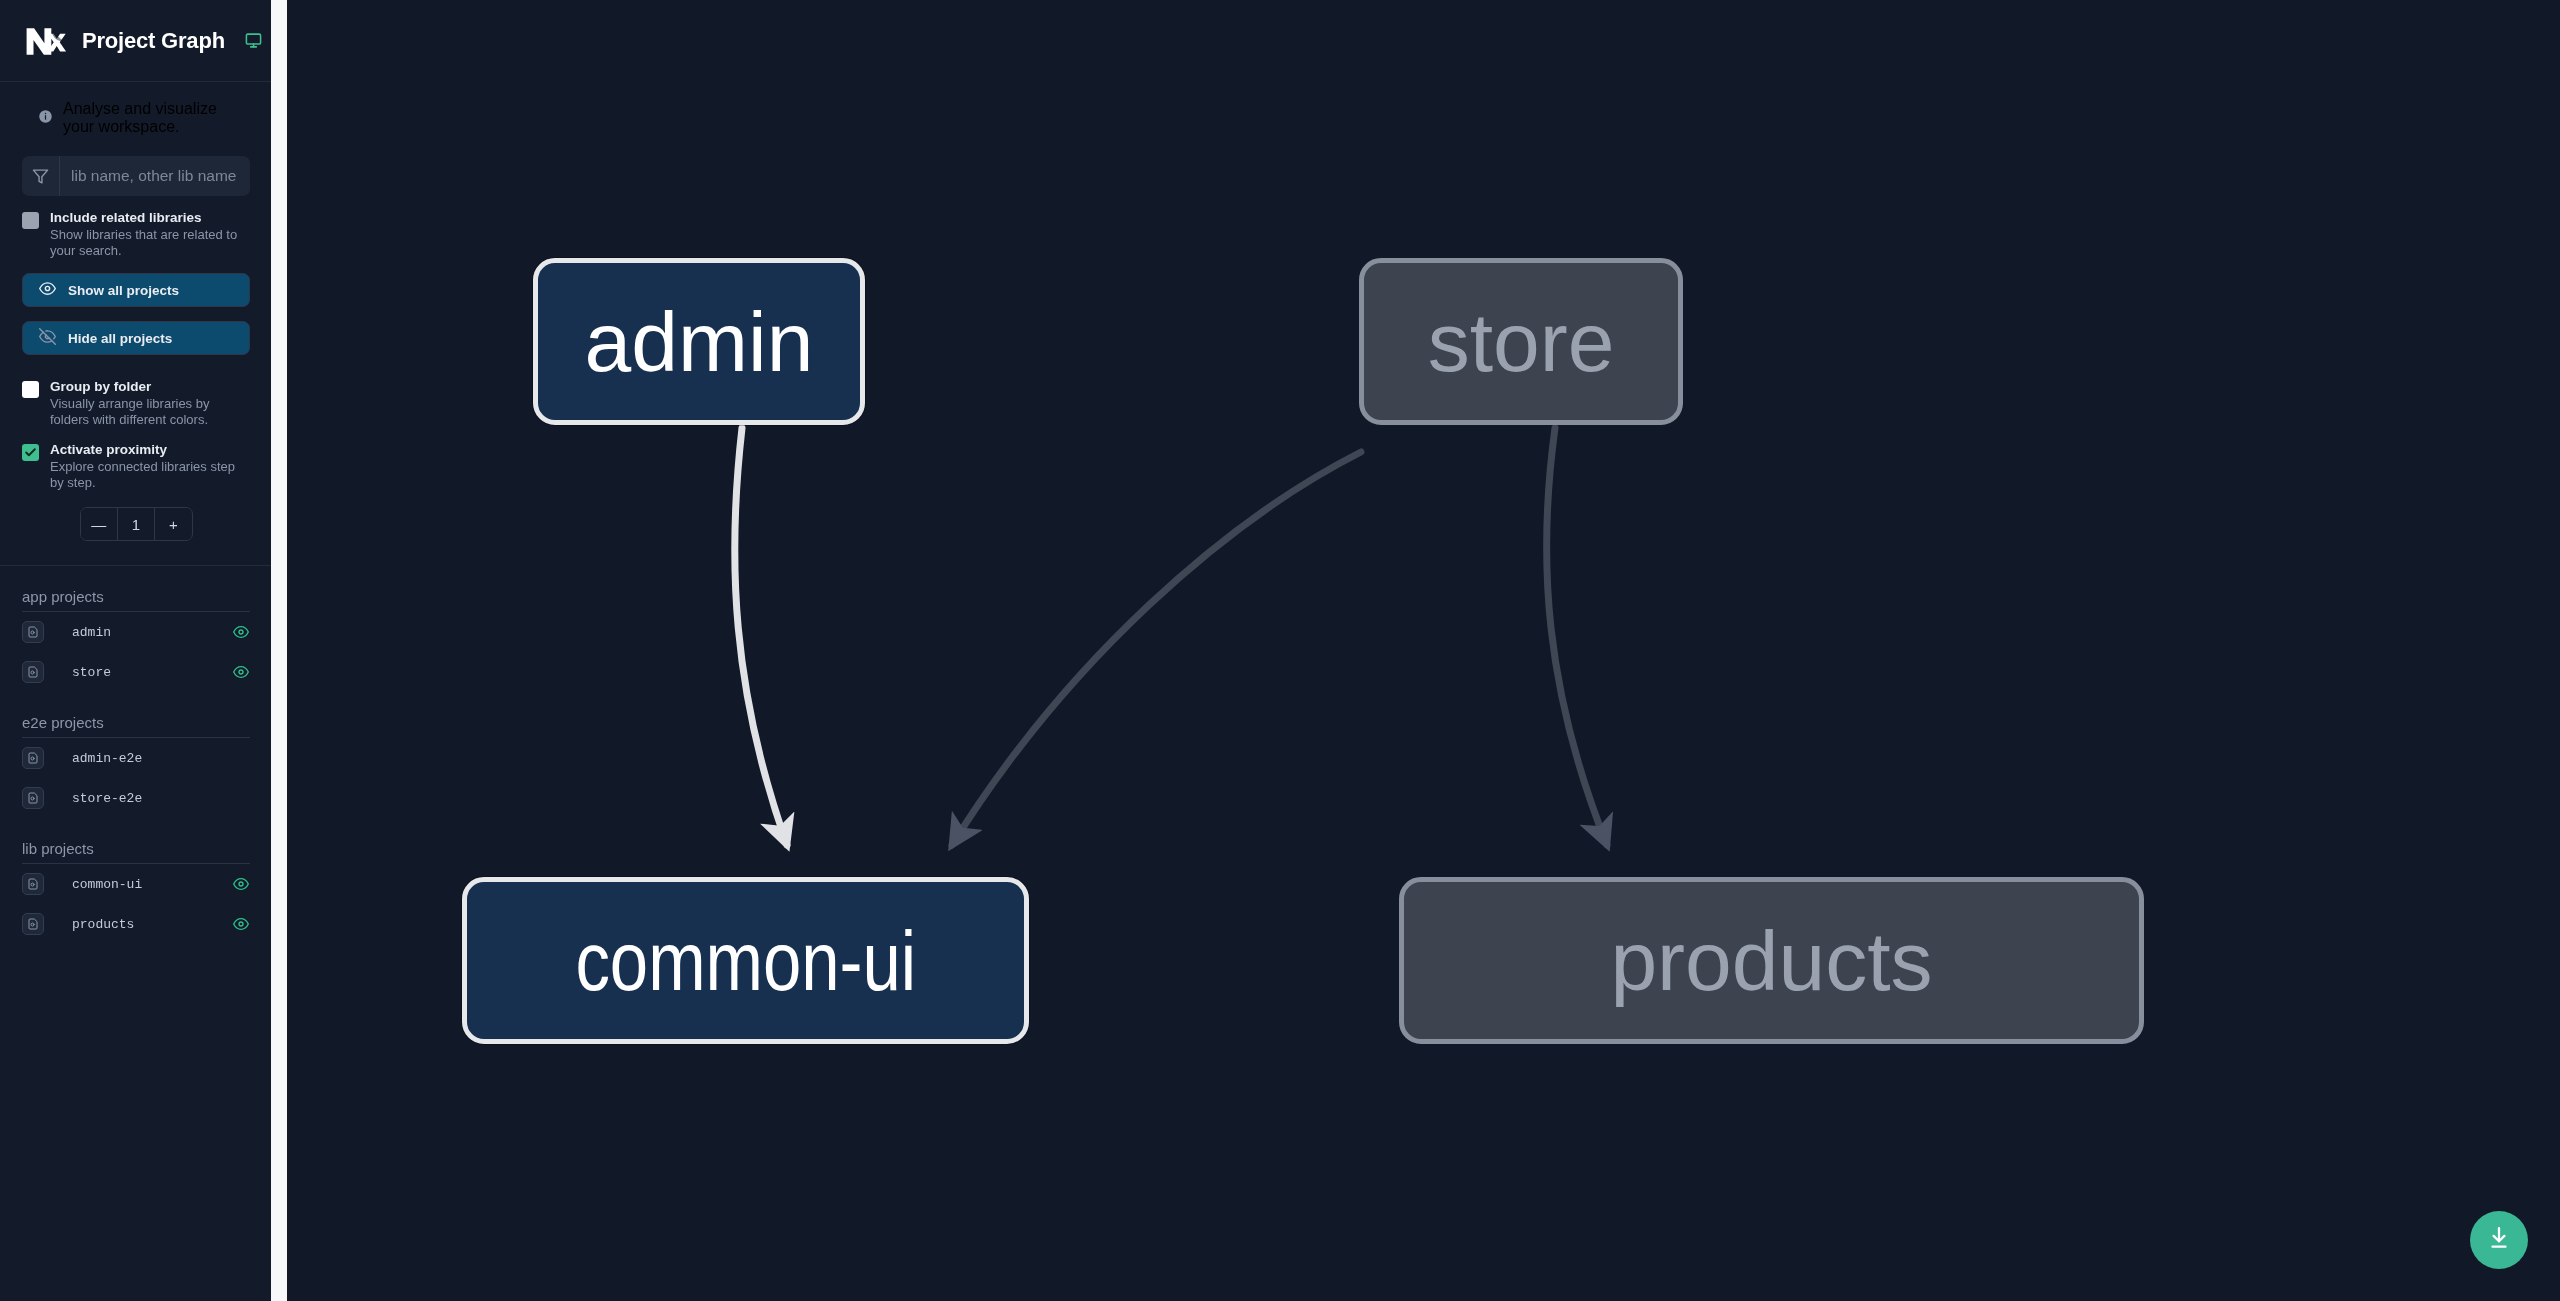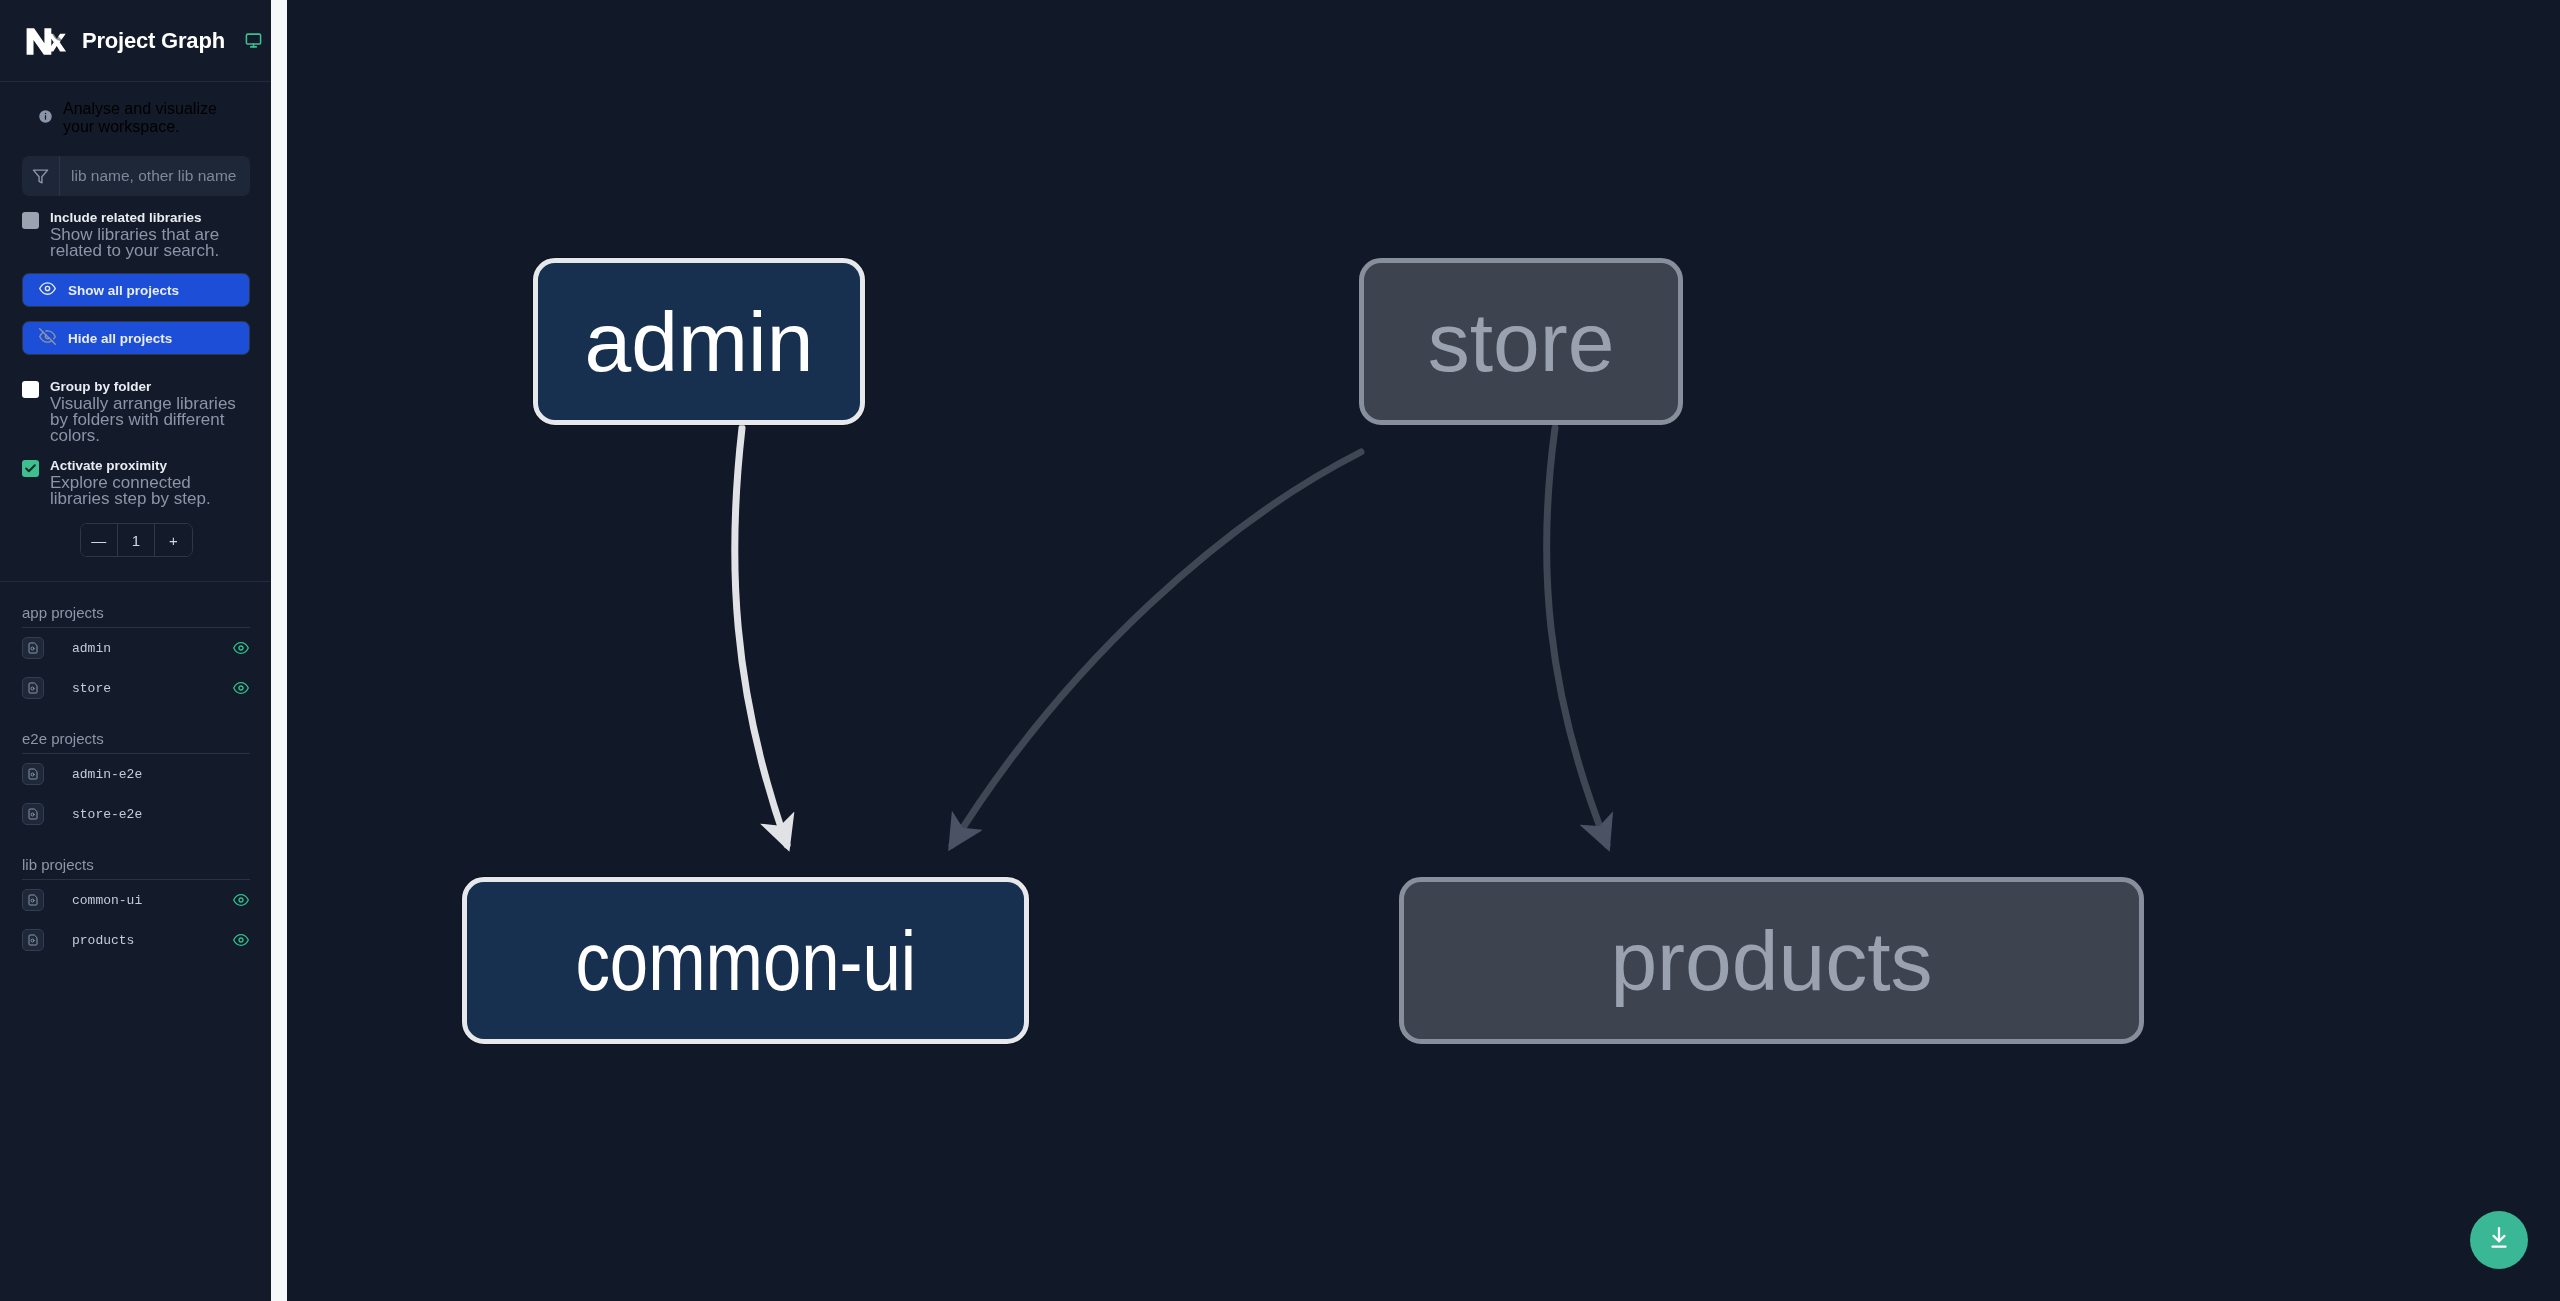--- a/index.html
+++ b/index.html
@@ -73,28 +73,28 @@
   }
   .cb.gray  { background: #9aa3af; }
   .cb.white { background: #ffffff; }
   .cb.green { background: #3fbf8f; }
   .opt-text { display:flex; flex-direction: column; gap: 1px; }
   .opt-title {
     color: #e9edf3; font-size: 13.5px; font-weight: bold;
     line-height: 16px;
   }
   .opt-desc {
-    color: #8a95a8; font-size: 17px; line-height: 16px;
+    color: #8a95a8; font-size: 13px; line-height: 16px;
     max-width: 198px;
   }
 
   .pill-btn {
     margin: 0 22px; margin-top: 14px;
     height: 34px;
-    background: #1d4ed8;
+    background: #0c4a6e;
     border: 1px solid #2c3749;
     border-radius: 7px;
     display: flex; align-items: center; gap: 12px;
     padding-left: 16px;
     cursor: pointer;
   }
   .pill-btn .lbl {
     color: #e9edf3; font-size: 13.5px; font-weight: bold;
   }
 

